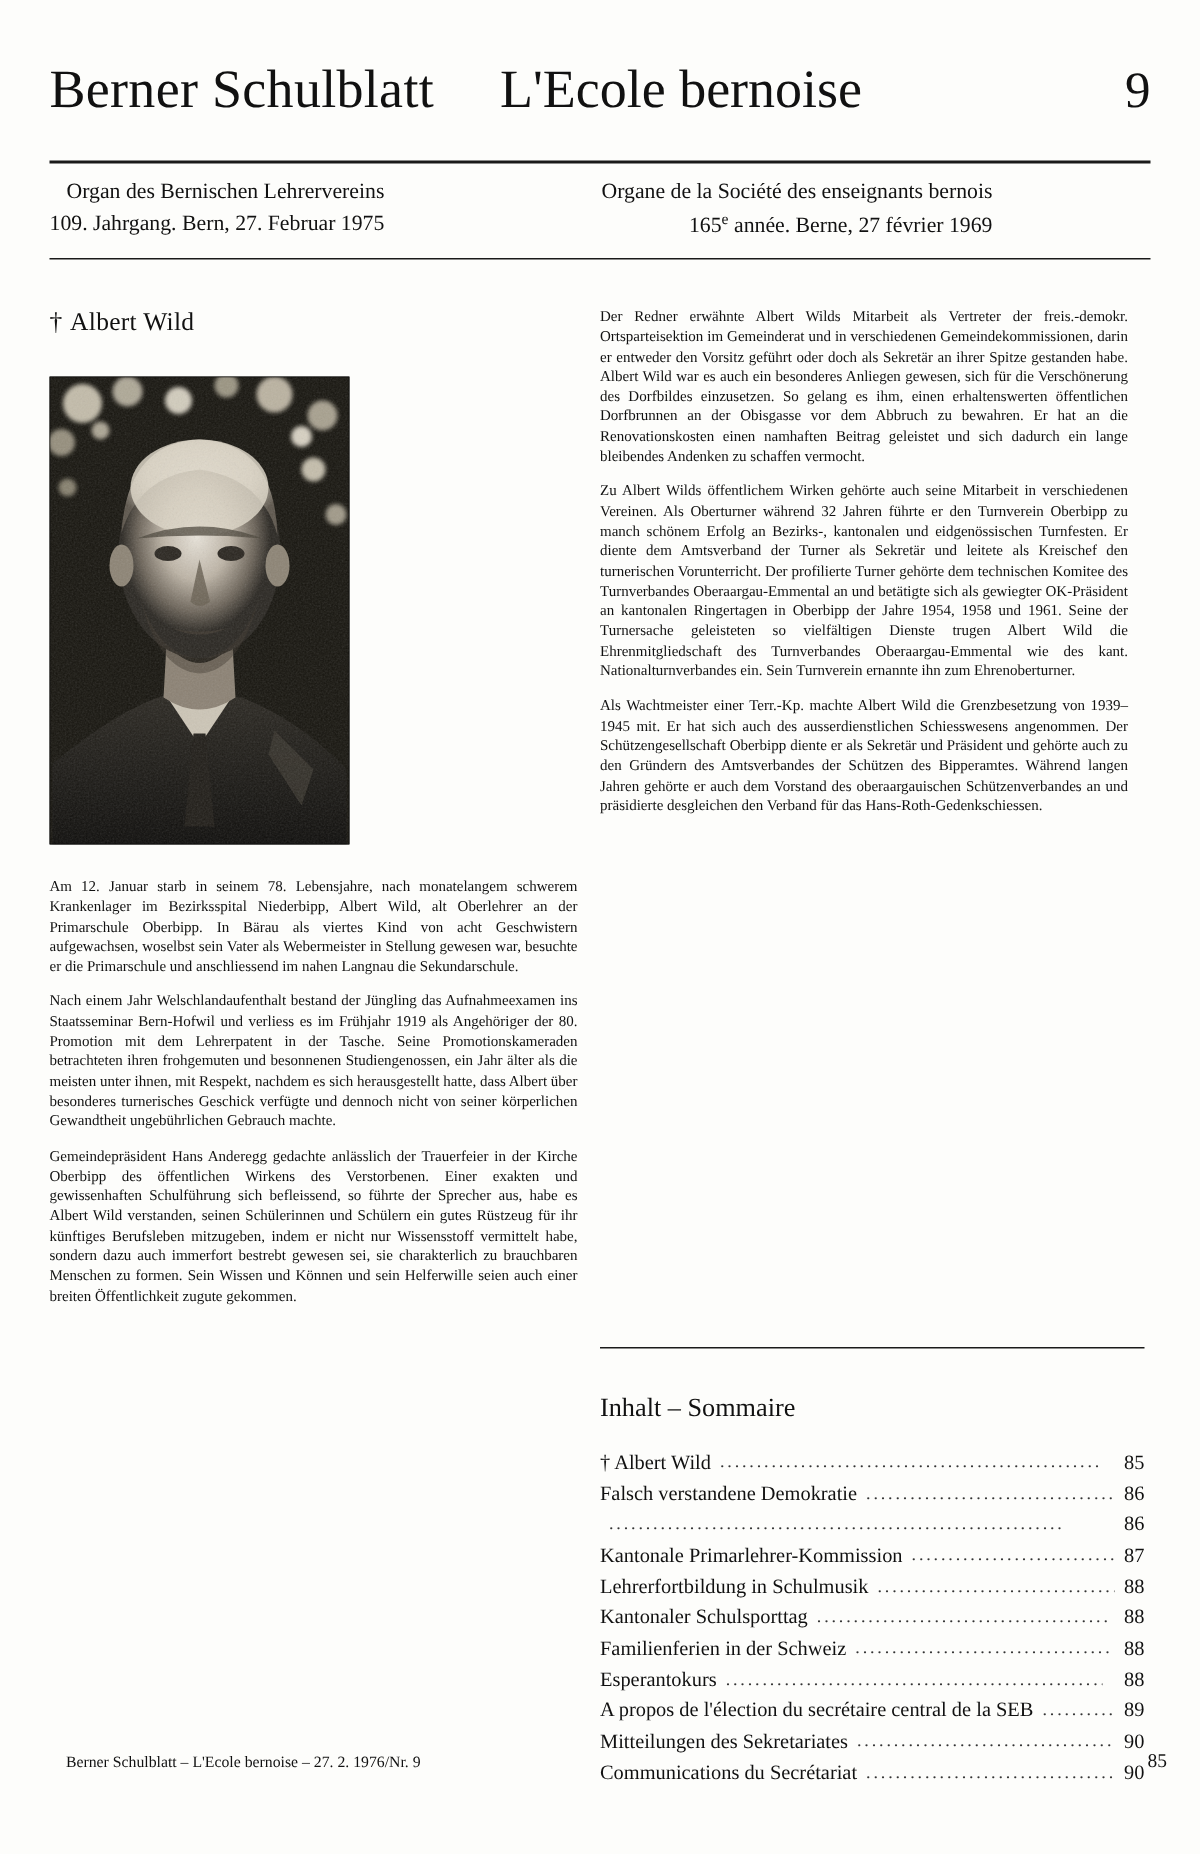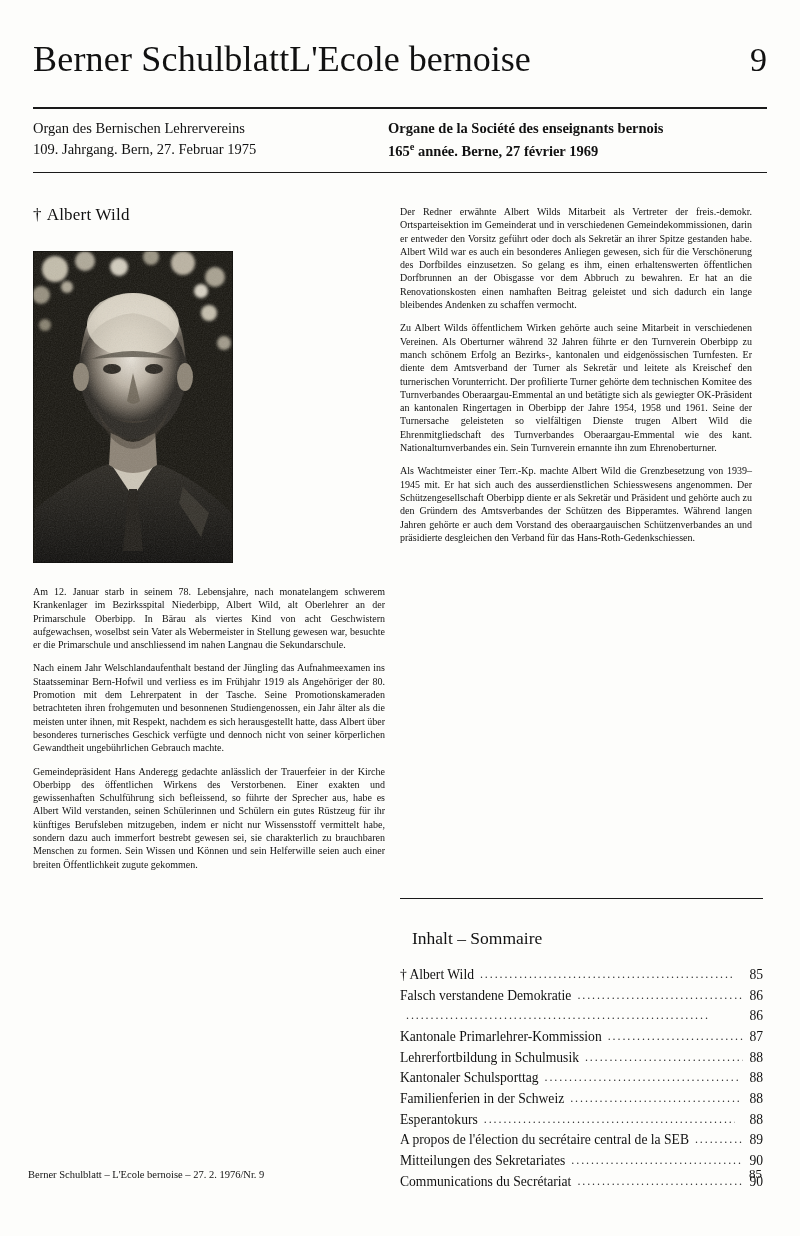--- a/index.html
+++ b/index.html
@@ -26,20 +26,21 @@
 
   
   .masthead {
     position: absolute;
     left: 33px;
     top: 38px;
     width: 734px;
     height: 62px;
     display: flex;
     align-items: baseline;
+    gap: 44px;
   }
   .mast-title-de {
     font-size: 36px;
     letter-spacing: 0.2px;
     white-space: nowrap;
     font-weight: 400;
   }
   .mast-title-fr {
     font-size: 36px;
     white-space: nowrap;
@@ -69,22 +70,22 @@
     width: 734px;
     height: 48px;
     font-size: 14.5px;
     line-height: 1.45;
   }
   .sub-col {
     position: absolute;
     top: 0;
   }
   .sub-col.left  { left: 0; }
-  .sub-col.right { left: 355px; font-weight: bold; }
-  .sub-line { white-space: nowrap; }
+  .sub-col.right { left: 368px; }
+  .sub-line { white-space: nowrap; text-align: right; }
   .sup { font-size: 0.72em; vertical-align: super; }
 
   
   .col {
     position: absolute;
     top: 205px;
     width: 352px;
   }
   .col-left  { left: 33px; }
   .col-right { left: 400px; }
@@ -121,21 +122,21 @@
   .rule-toc { left: 400px; top: 898px; width: 363px; }
 
   .toc {
     position: absolute;
     left: 400px;
     top: 928px;
     width: 363px;
   }
   .toc-heading {
     font-size: 17.5px;
-    margin: 0 0 16px 12px;
+    margin: 0 0 16px 0;
     font-weight: 400;
   }
   .toc-list {
     list-style: none;
     margin: 0;
     padding: 0;
     font-size: 13.6px;
   }
   .toc-row {
     display: flex;
@@ -156,21 +157,21 @@
   }
   .toc-page {
     width: 26px;
     text-align: right;
     white-space: nowrap;
   }
 
   
   .footer {
     position: absolute;
-    left: 28px;
+    left: 44px;
     top: 1166px;
     width: 734px;
     display: flex;
     align-items: baseline;
     font-size: 10.5px;
     justify-content: space-between;
   }
   .footer-page {
     margin-left: auto;
     font-size: 13px;

